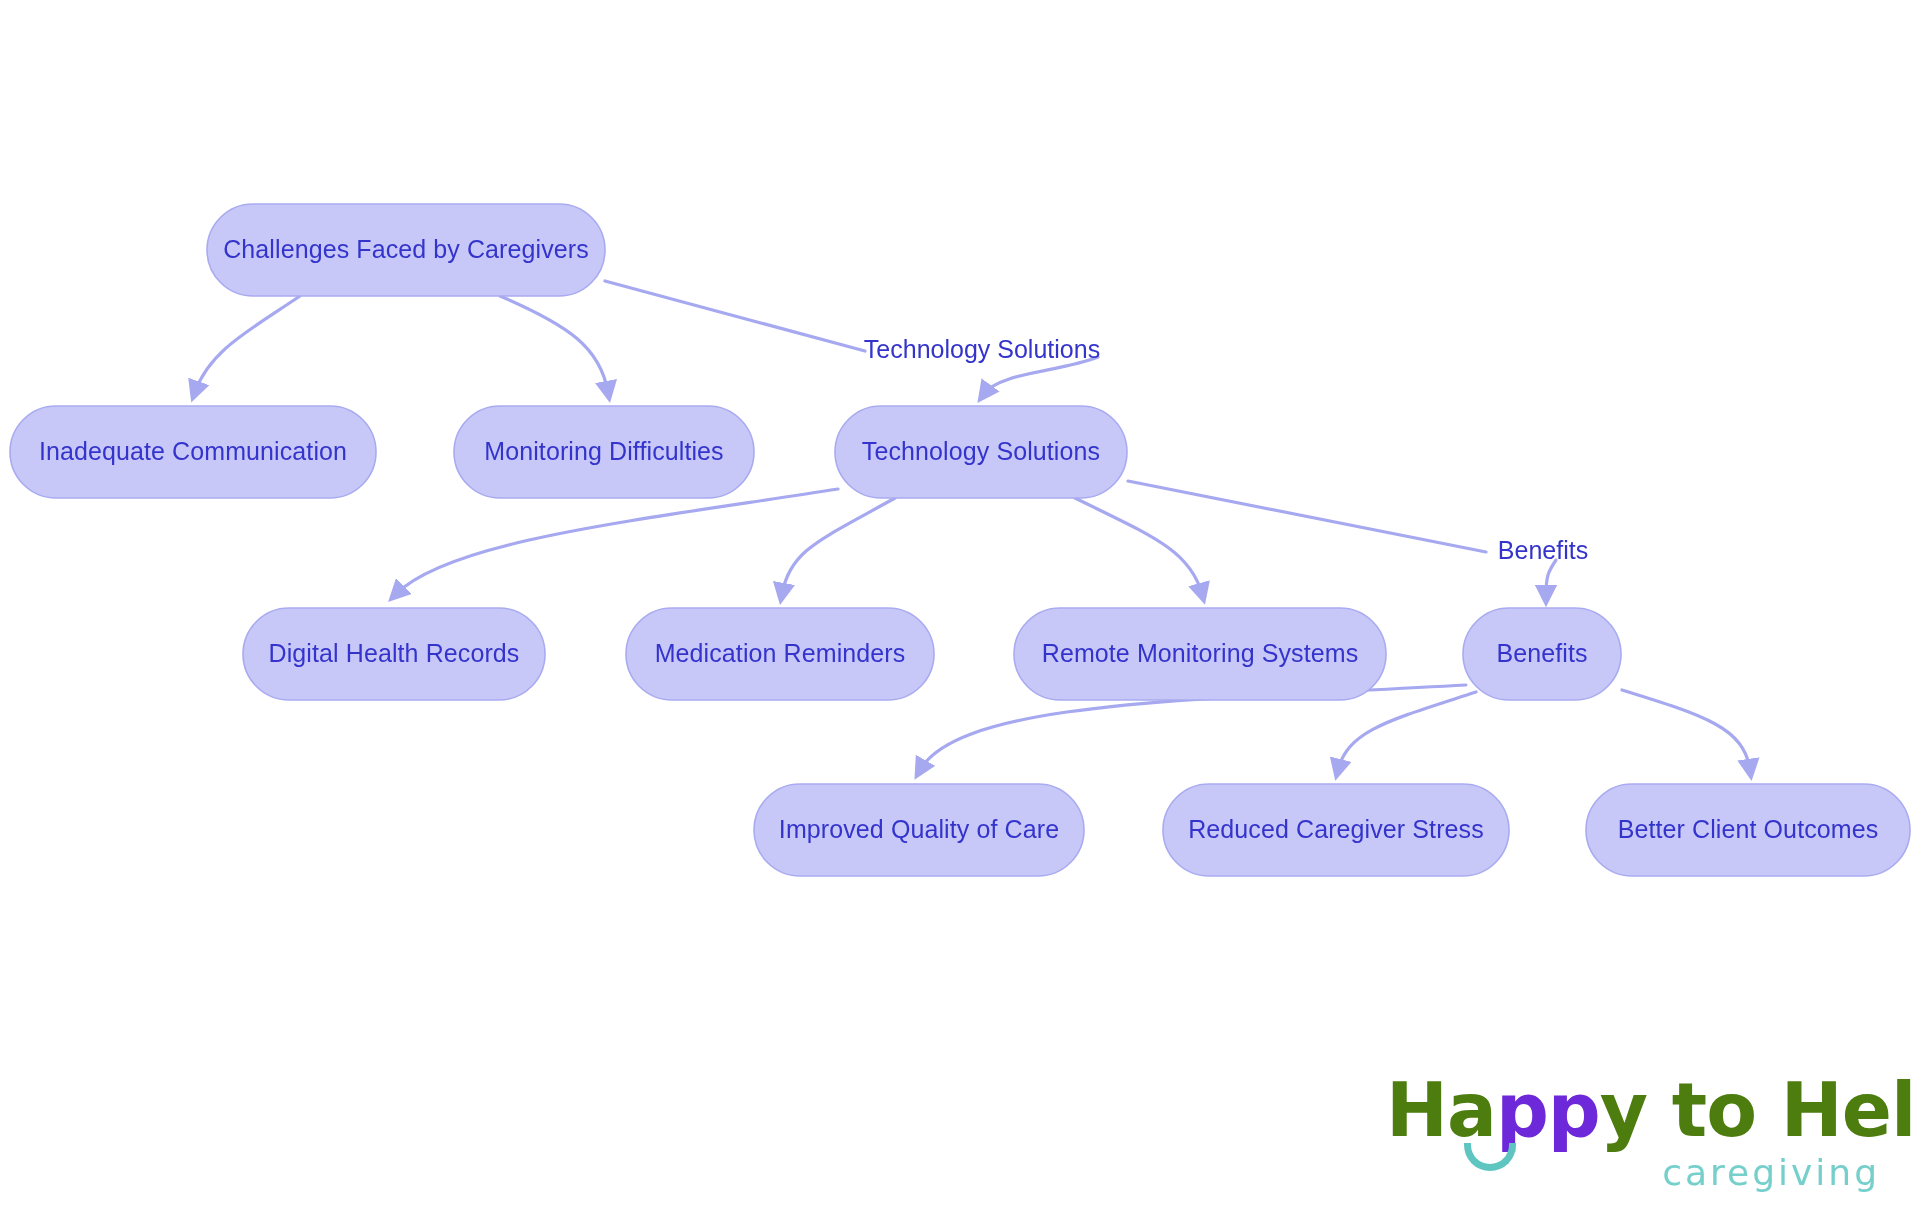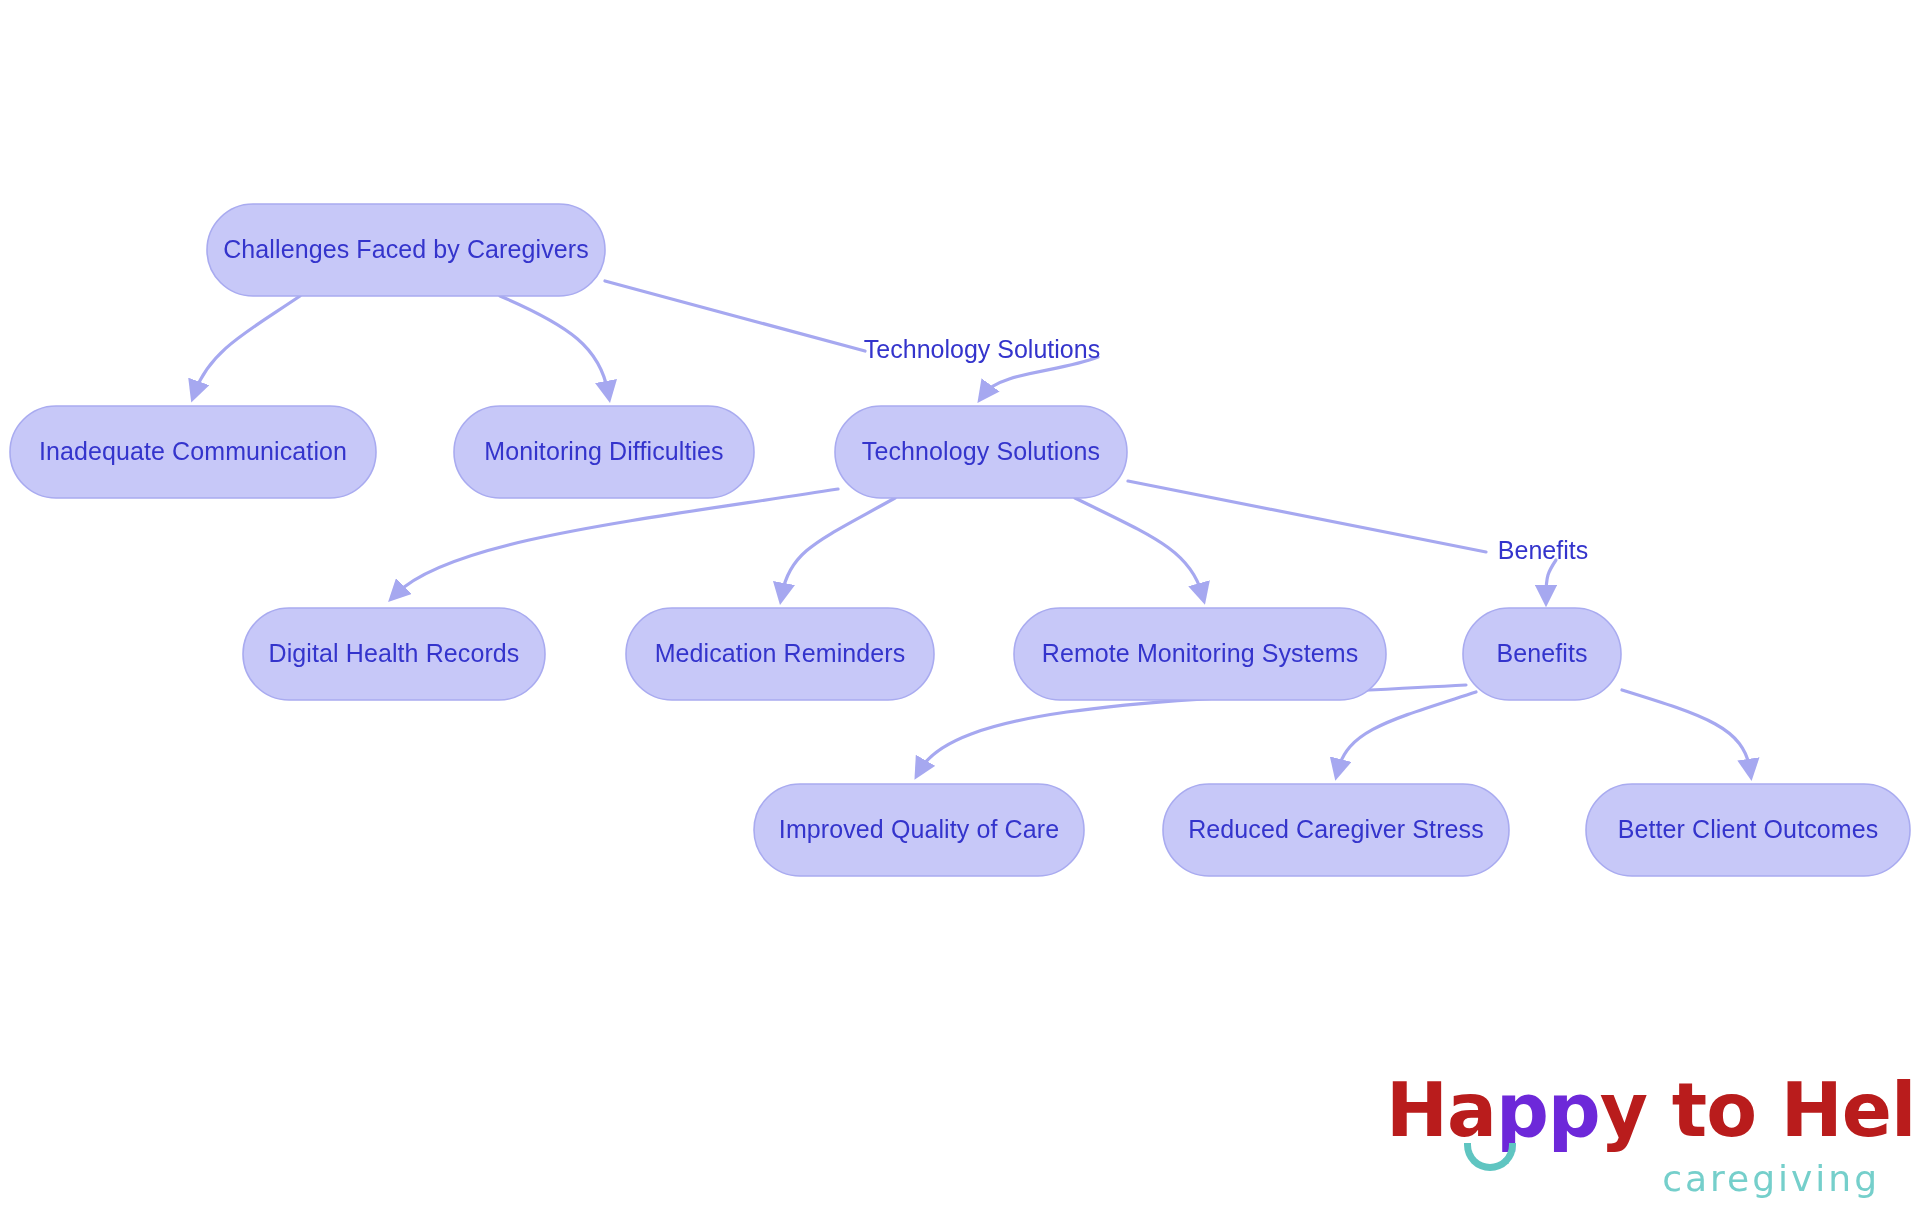--- a/index.html
+++ b/index.html
@@ -70,26 +70,26 @@
     position: absolute;
     left: 0;
     top: 0;
     font-family: "DejaVu Sans", sans-serif;
     font-weight: bold;
     font-size: 74px;
     letter-spacing: -1px;
     white-space: nowrap;
     line-height: 1;
   }
-  .logo-coral { color: #b91c1c; }
+  .logo-coral { color: #4d7c0f; }
   .logo-teal  { color: #6d28d9; }
   .logo-sub {
     position: absolute;
     right: 6px;
-    top: 88px;
+    top: 82px;
     font-family: "DejaVu Sans", sans-serif;
     font-size: 36px;
     letter-spacing: 3px;
     color: #75cfcb;
     white-space: nowrap;
     line-height: 1;
   }
   .logo-smile {
     position: absolute;
     left: 78px;

